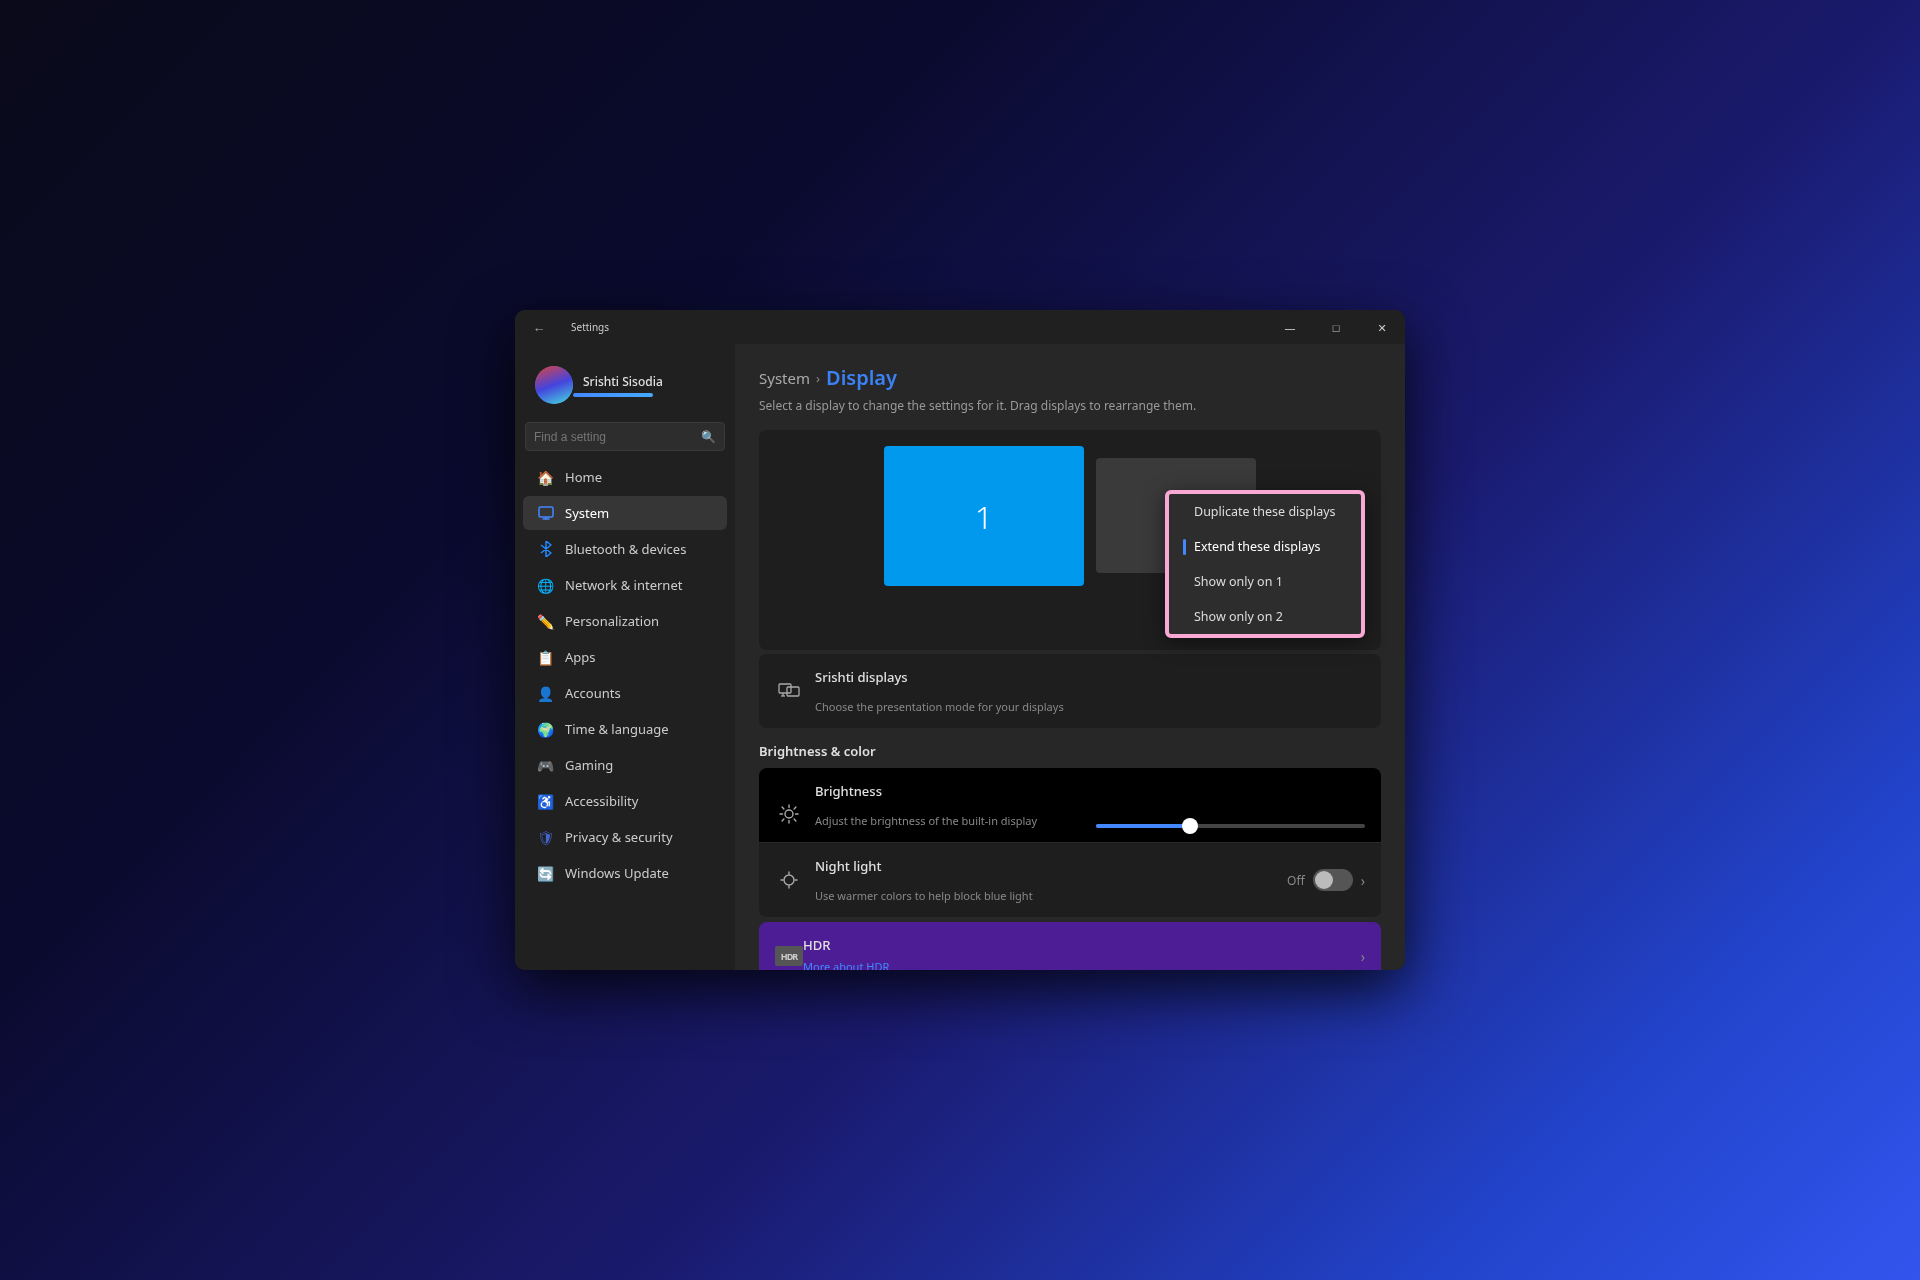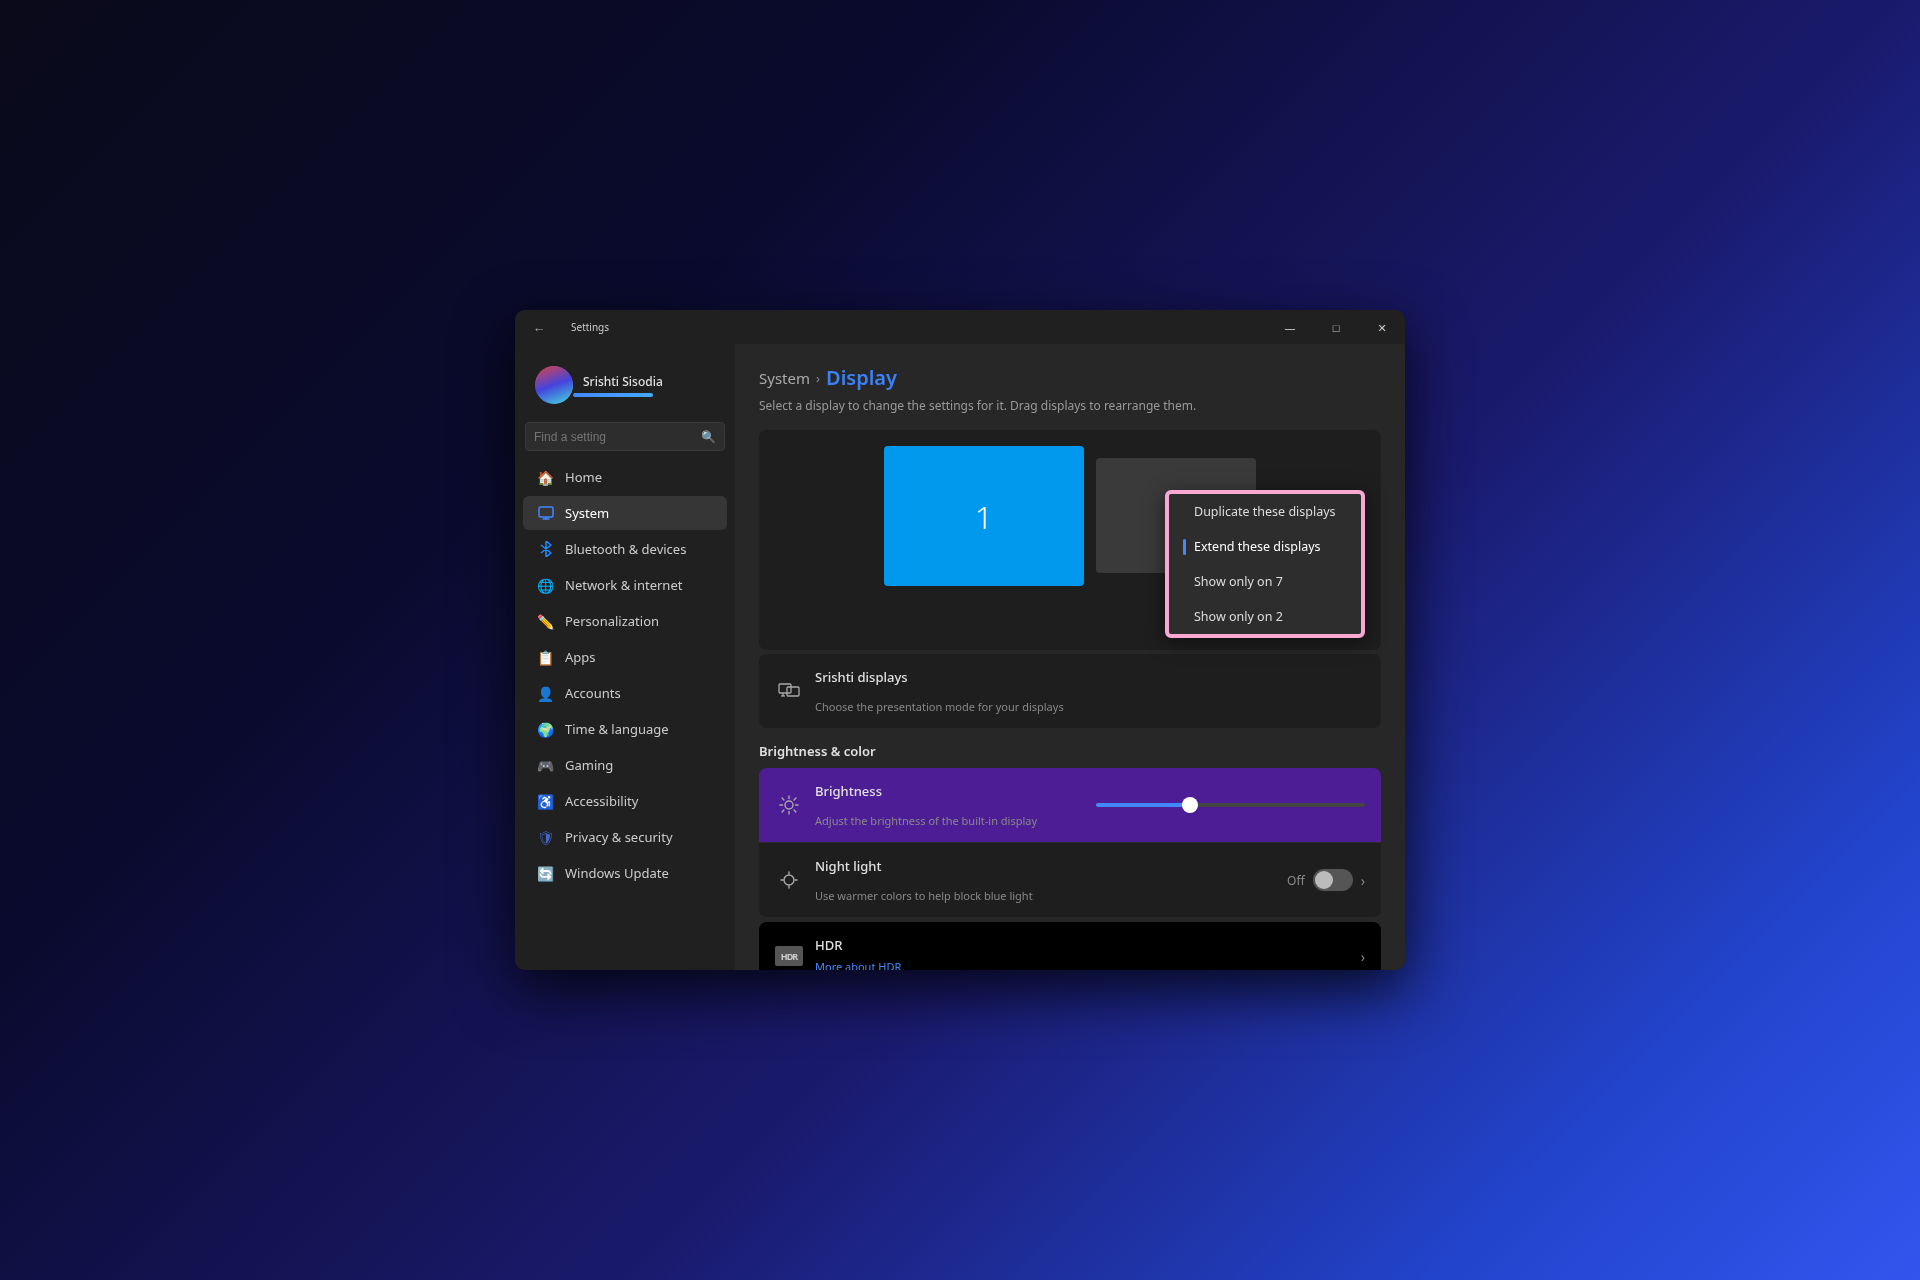--- a/index.html
+++ b/index.html
@@ -362,25 +362,25 @@
     
     .section-header {
       font-size: 13px;
       font-weight: 600;
       color: #e0e0e0;
       margin: 14px 0 8px;
     }
 
     
     .slider-row {
-      background: #4c1d95;
+      background: #000000;
       border-radius: 8px 8px 0 0;
       padding: 14px 16px;
       display: flex;
-      align-items: center;
+      align-items: flex-end;
       gap: 12px;
       border-bottom: 1px solid #2a2a2a;
     }
     .slider-container {
       flex: 1;
       display: flex;
       align-items: center;
     }
     .slider-track {
       flex: 1;
@@ -446,26 +446,25 @@
       top: 2px;
       left: 2px;
     }
     .chevron-right {
       color: #888;
       font-size: 14px;
     }
 
     
     .hdr-row {
-      background: #000000;
+      background: #4c1d95;
       border-radius: 8px;
       padding: 14px 16px;
       display: flex;
       align-items: center;
-      gap: 12px;
       cursor: pointer;
       margin-bottom: 4px;
       justify-content: flex-end;
     }
     .hdr-text { flex: 1; }
     .hdr-label {
       font-size: 13px;
       color: #e0e0e0;
       font-weight: 500;
     }
@@ -605,21 +604,21 @@
         </div>
 
         <div class="display-dropdown">
           <div class="dropdown-item">
             <span>Duplicate these displays</span>
           </div>
           <div class="dropdown-item selected">
             <span>Extend these displays</span>
           </div>
           <div class="dropdown-item">
-            <span>Show only on 7</span>
+            <span>Show only on 1</span>
           </div>
           <div class="dropdown-item">
             <span>Show only on 2</span>
           </div>
         </div>
       </div>
 
       <div class="setting-row">
         <div class="setting-row-icon">
           <svg width="22" height="16" viewBox="0 0 22 16" fill="none">

